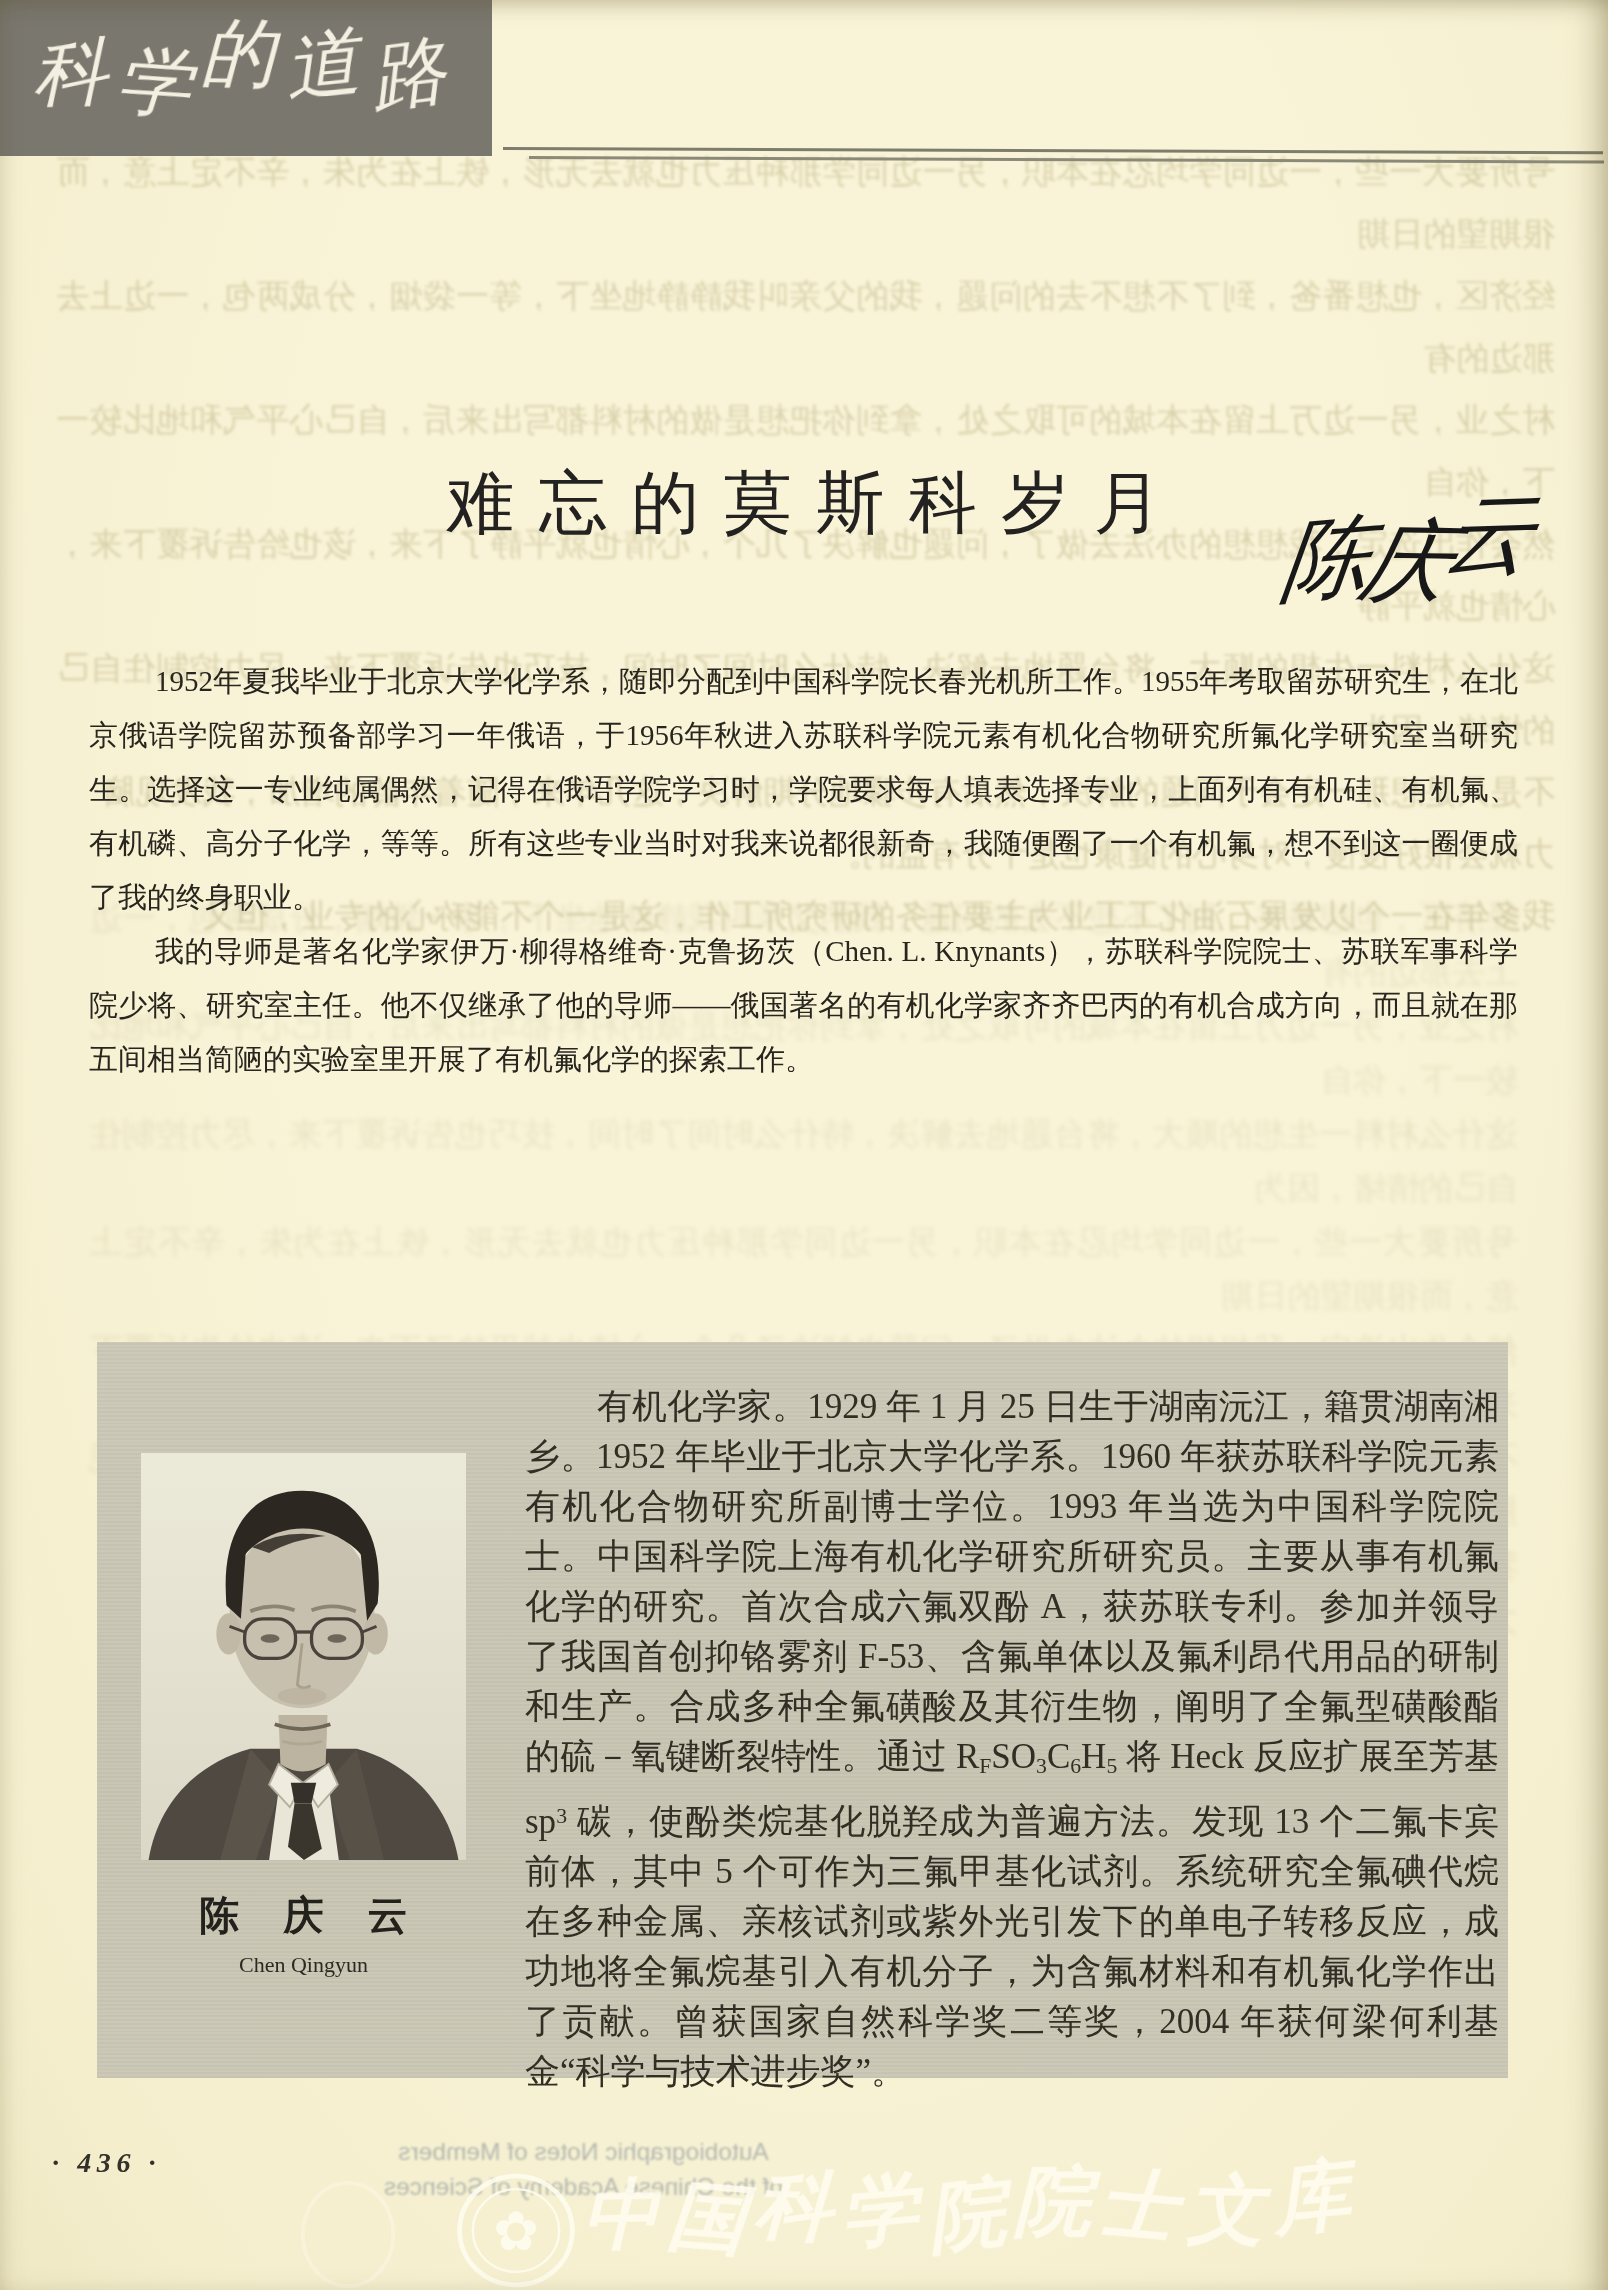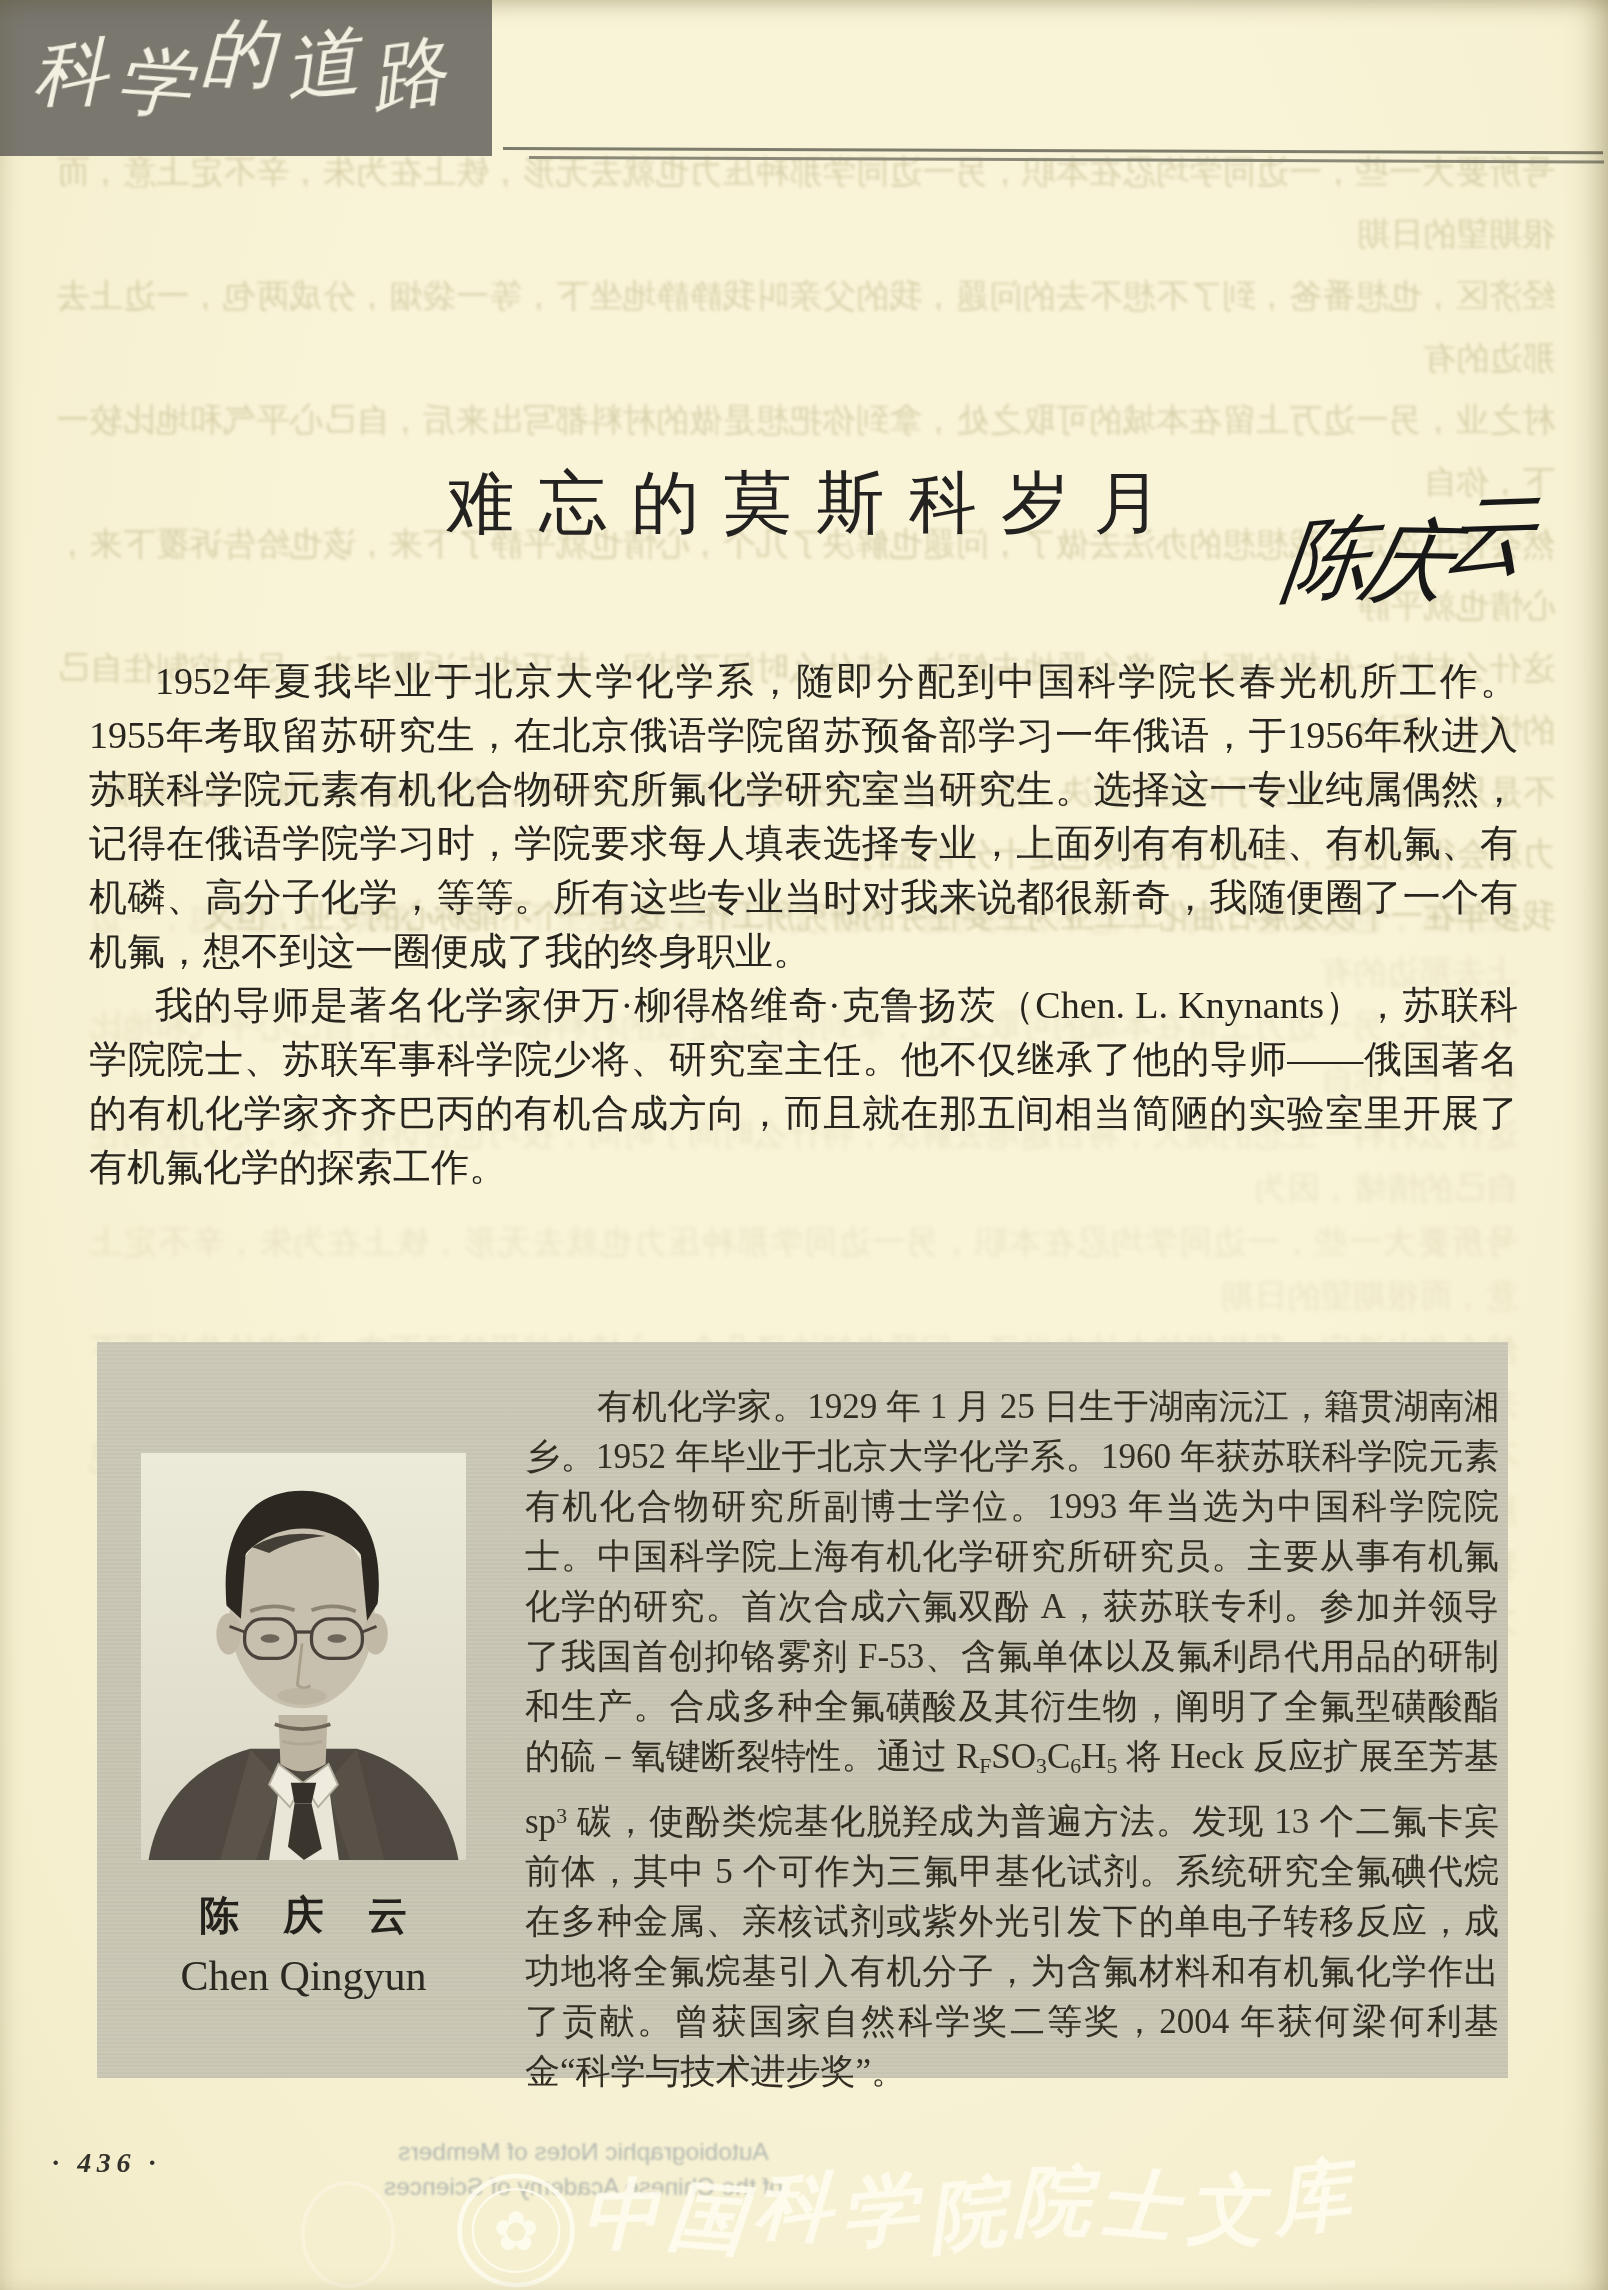--- a/index.html
+++ b/index.html
@@ -39,37 +39,37 @@
     position:absolute;left:0;top:412px;width:100%;text-align:center;z-index:2;
     font-size:68px;letter-spacing:24.5px;text-indent:24.5px;color:#242220;font-weight:500;
   }
   .signature{
     position:absolute;left:1282px;top:492px;z-index:2;color:#181818;
     font-size:89px;letter-spacing:-7.5px;font-style:italic;
     transform:rotate(-5deg) skewX(-12deg);white-space:nowrap;
   }
   .body-text{position:absolute;left:89px;top:654px;width:1429px;z-index:2;}
   .body-text p{
-    margin:0;font-size:38px;line-height:54px;text-align:justify;text-indent:66px;color:#28251e;
+    margin:0;font-size:29px;line-height:54px;text-align:justify;text-indent:66px;color:#28251e;
   }
   
   .bio-box{
     position:absolute;left:97px;top:1342px;width:1411px;height:736px;z-index:2;
     background:
       repeating-linear-gradient(0deg, rgba(0,0,0,.022) 0 1.9px, rgba(255,255,255,.015) 1.9px 3.8px),
       linear-gradient(180deg,#ccc9b8 0%,#c8c5b3 60%,#cbc8b6 100%);
   }
   .photo{position:absolute;left:44px;top:111px;width:325px;height:407px;overflow:hidden;}
   .caption-cn{
     position:absolute;left:44px;top:546px;width:325px;text-align:center;
     font-size:40px;letter-spacing:17px;text-indent:17px;color:#23211b;font-weight:600;
   }
   .caption-en{
     position:absolute;left:44px;top:610px;width:325px;text-align:center;
-    font-size:42px;color:#2b2922;
+    font-size:22px;color:#2b2922;
   }
   .bio-text{
     position:absolute;left:428px;top:40px;width:974px;
     font-size:35px;line-height:50px;text-align:justify;text-indent:72px;color:#322e24;
   }
   .bio-text sub{font-size:.62em;vertical-align:-.25em;}
   .bio-text sup{font-size:.62em;vertical-align:.45em;}
   
   .page-number{
     position:absolute;left:52px;top:2147px;z-index:2;

